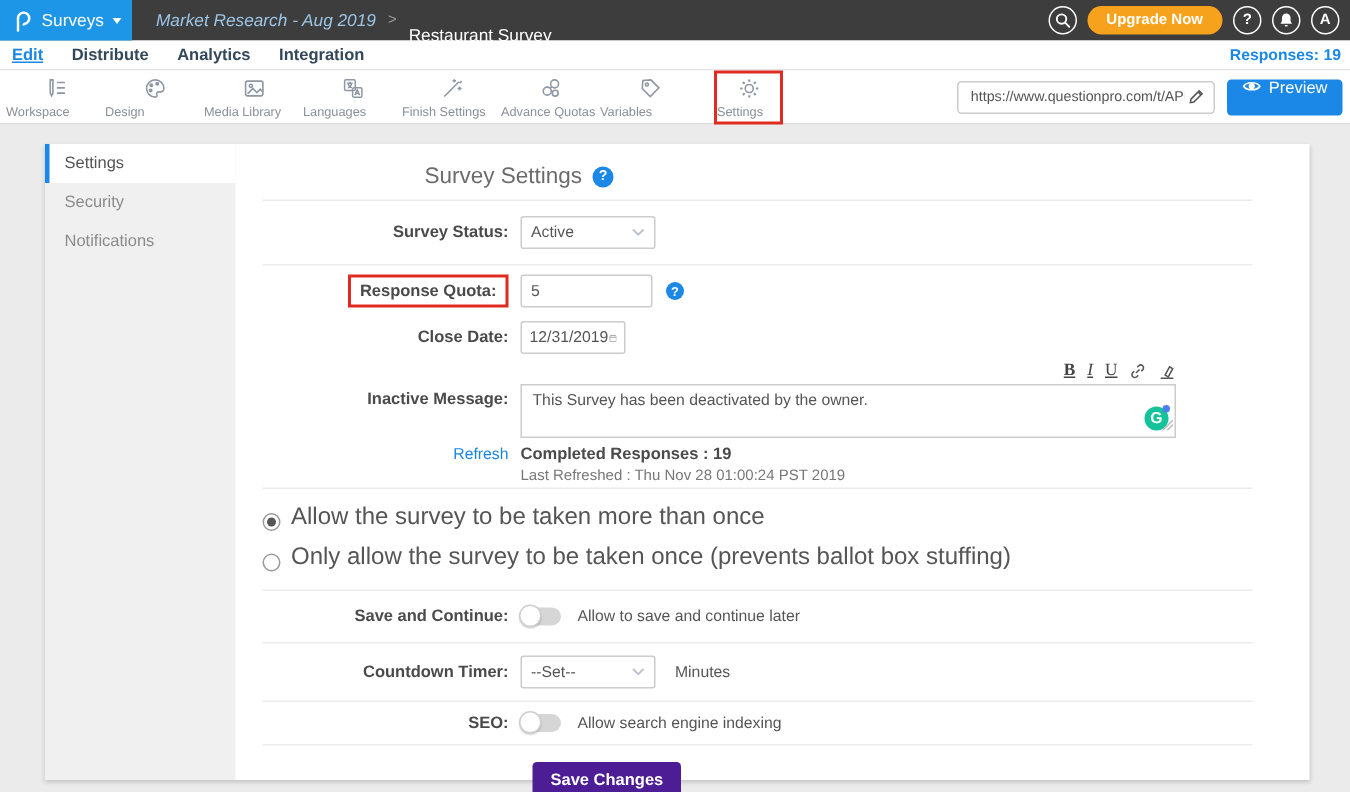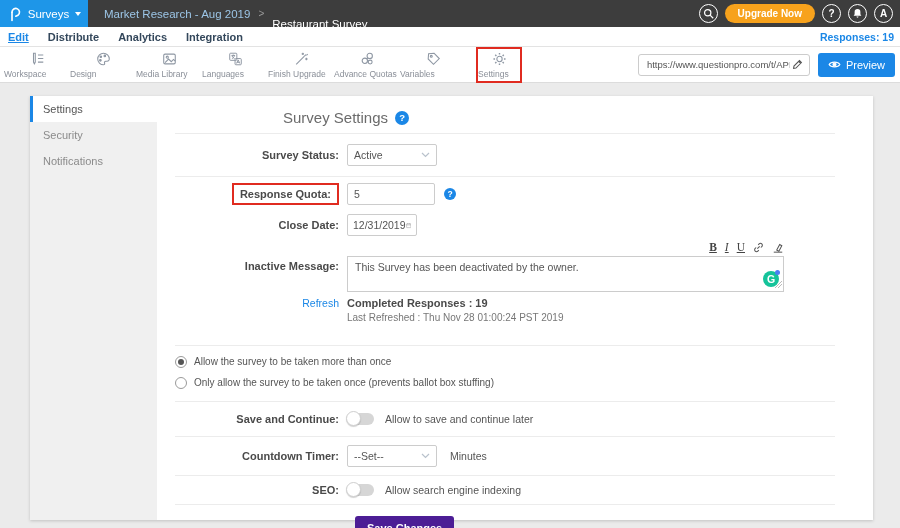--- a/index.html
+++ b/index.html
@@ -5,21 +5,21 @@
   * { margin:0; padding:0; box-sizing:border-box; }
   html,body { width:900px; height:528px; overflow:hidden; }
   body { font-family:"Liberation Sans", sans-serif; background:#ebebeb; position:relative; }
 
   
   .topbar { height:27px; background:#3d3d3d; display:flex; align-items:center; color:#fff; }
   .brand { width:88px; height:27px; background:#1e96e8; display:flex; align-items:center; justify-content:center; gap:6px; cursor:pointer; }
   .brand-label { font-size:11.5px; color:#fff; }
   .caret-down { width:0; height:0; border-left:3.5px solid transparent; border-right:3.5px solid transparent; border-top:4px solid #fff; }
   .breadcrumb { margin-left:16px; font-size:11.5px; display:flex; gap:8px; align-items:center; }
-  .crumb-folder { color:#9cc5e6; }
+  .crumb-folder { color:#9cc5e6;font-style:italic; }
   .crumb-sep { color:#9a9a9a; font-size:10px; }
   .crumb-current { color:#ffffff;margin-top:20px; }
   .topbar-right { margin-left:auto; display:flex; align-items:center; gap:7px; padding-right:7px; }
   .circle-btn { width:19px; height:19px; border:1.4px solid #fff; border-radius:50%; display:flex; align-items:center; justify-content:center; font-size:10px; font-weight:bold; color:#fff; cursor:pointer; flex-shrink:0; }
   .upgrade-btn { height:19px; border-radius:10px; background:#f7a21c; color:#fff; font-size:10px; font-weight:bold; display:flex; align-items:center; padding:0 13px; border:none; cursor:pointer; font-family:inherit; }
 
   
   .tabs-row { height:20px; background:#fff; border-bottom:1px solid #e3e3e3; display:flex; align-items:center; padding-left:8px; gap:19px; }
   .tab { font-size:11px; font-weight:bold; color:#33475b; cursor:pointer; }
   .tab.active { color:#1b87e6; text-decoration:underline; }
@@ -28,21 +28,21 @@
   
   .toolbar { height:36px; background:#fff; border-bottom:1px solid #dcdcdc; display:flex; align-items:center; padding-left:4px; }
   .tool-item { width:66px; display:flex; flex-direction:column; justify-content:center; gap:2px; cursor:pointer; }
   .tool-icon { height:16px; display:flex; align-items:center; justify-content:center; color:#8e97a3; }
   .tool-label { font-size:8.5px; color:#8a8f98; white-space:nowrap; }
   .tool-item.highlighted { border:2px solid #e02b20; width:46px; margin:0 10px; padding:2px 0; }
   .toolbar-right { margin-left:auto; display:flex; align-items:center; gap:8px; padding-right:5px; }
   .url-box { width:172px; height:22px; border:1px solid #ccc; border-radius:3px; background:#fff; display:flex; align-items:center; }
   .url-input { border:none; outline:none; flex:1; font-size:9.5px; color:#555; padding:0 2px 0 8px; min-width:0; background:transparent; font-family:inherit; }
   .url-edit { padding-right:6px; color:#555; display:flex; align-items:center; cursor:pointer; }
-  .preview-btn { height:24px; background:#1b87e6; border:none; border-radius:3px; color:#fff; font-size:11px; display:flex; align-items:center; gap:5px; padding:0 10px; cursor:pointer; font-family:inherit; }
+  .preview-btn { height:24px; background:#1b87e6; border:none; border-radius:3px; color:#fff; font-size:11px; display:flex; align-items:flex-start; gap:5px; padding:0 10px; cursor:pointer; font-family:inherit; }
 
   
   .panel { position:absolute; left:30px; top:96px; width:843px; height:424px; background:#fff; box-shadow:0 1px 3px rgba(0,0,0,.18); display:flex; }
   .sidebar { width:127px; background:#f0f0f0; flex-shrink:0; }
   .side-item { height:26px; display:flex; align-items:center; padding-left:13px; font-size:11px; color:#8b8b8b; cursor:pointer; }
   .side-item.active { background:#fff; border-left:3px solid #1b87e6; padding-left:10px; color:#555; }
 
   .main { flex:1; }
   .main-inner { margin-left:18px; width:660px; }
   .title-row { padding:13px 0 7px 108px; display:flex; gap:7px; align-items:center; border-bottom:1px solid #ececec; }
@@ -53,38 +53,38 @@
   .frow { display:flex; border-bottom:1px solid #ececec; }
   .flabel { width:172px; text-align:right; padding-right:8px; font-weight:bold; color:#4a4a4a; font-size:11px; flex-shrink:0; }
   .fcontrol { flex:1; display:flex; align-items:center; }
   .fcontrol.col { flex-direction:column; align-items:flex-start; }
 
   .select-box { width:90px; height:22px; border:1px solid #ccc; border-radius:2px; background:#fff; display:flex; align-items:center; justify-content:space-between; padding:0 6px; color:#555; font-size:10.5px; cursor:pointer; }
   .text-input { width:88px; height:22px; border:1px solid #ccc; border-radius:2px; padding:0 6px; font-size:10.5px; color:#555; outline:none; font-family:inherit; }
   .date-box { width:70px; height:22px; border:1px solid #ccc; border-radius:2px; background:#fff; display:flex; align-items:center; justify-content:space-between; padding:0 5px; color:#555; font-size:10.5px; cursor:pointer; }
 
   .row-status { height:43px; align-items:center; }
-  .sect-b { padding-bottom:22px; }
+  .sect-b { padding-bottom:2px; }
   .sub-row { display:flex; align-items:center; }
   .red-box { display:inline-block; border:2px solid #e02b20; padding:3px 6px; }
   .editor-bar { display:flex; justify-content:flex-end; align-items:center; gap:8px; height:15px; width:437px; margin-bottom:1px; }
   .ed-btn { font-family:"Liberation Serif", serif; font-size:11.5px; color:#444; text-decoration:underline; cursor:pointer; line-height:1; }
   .ed-btn.b { font-weight:bold; } .ed-btn.i { font-style:italic; }
   .ed-icon { color:#555; display:flex; align-items:center; cursor:pointer; }
   .msg-box { width:437px; height:36px; border:1px solid #ccc; position:relative; padding:4px 7px; font-size:10.5px; color:#555; }
   .grammarly { position:absolute; right:4px; bottom:4px; width:16px; height:16px; border-radius:50%; background:#15c39a; color:#fff; font-size:10.5px; font-weight:bold; display:flex; align-items:center; justify-content:center; cursor:pointer; }
   .grammarly::after { content:''; position:absolute; top:-1px; right:-1px; width:5px; height:5px; border-radius:50%; background:#4c7ef3; }
   .resize-corner { position:absolute; right:1px; bottom:1px; }
   .refresh-link { color:#1b87e6; font-weight:normal; font-size:10.5px; cursor:pointer; }
   .completed { font-weight:bold; color:#4a4a4a; font-size:11px; }
   .lastref { color:#777; font-size:10px; margin-top:3px; }
 
   .row-multi { padding:10px 0 12px; }
   .row-multi .flabel { padding-top:1px; }
-  .radio-opt { display:flex; align-items:flex-start; gap:7px; font-size:10px; color:#555; margin-bottom:9px; cursor:pointer; }
+  .radio-opt { display:flex; align-items:flex-end; gap:7px; font-size:16px; color:#555; margin-bottom:9px; cursor:pointer; }
   .radio-opt:last-child { margin-bottom:0; }
   .radio { width:12px; height:12px; border-radius:50%; border:1px solid #9a9a9a; background:#fff; position:relative; flex-shrink:0; }
   .radio.checked::after { content:''; position:absolute; left:2px; top:2px; right:2px; bottom:2px; border-radius:50%; background:#555; }
 
   .row-toggle { padding:11px 0; align-items:center; }
   .toggle { width:27px; height:12px; border-radius:6px; background:#d6d6d6; position:relative; margin-right:11px; cursor:pointer; flex-shrink:0; }
   .toggle .knob { position:absolute; left:-1px; top:-2px; width:15px; height:15px; border-radius:50%; background:#fff; border:1px solid #cfcfcf; box-shadow:0 1px 1px rgba(0,0,0,.18); }
   .toggle-desc { font-size:10.5px; color:#555; }
 
   .row-timer { padding:8px 0; align-items:center; }
@@ -187,21 +187,21 @@
     <span class="tool-label">Languages</span>
   </div>
   <div class="tool-item">
     <span class="tool-icon">
       <svg width="17" height="16" viewBox="0 0 18 18" fill="none" stroke="currentColor" stroke-width="1.2">
         <path d="M3 15 L12 6"></path>
           <path d="M12 6 l2-2"></path>
         <path d="M14.5 7.5 v3 M13 9 h3 M10.5 2 v2.5 M9.2 3.2 h2.6 M16 3.5 l-1.5 1.5"></path>
       </svg>
     </span>
-    <span class="tool-label">Finish Upgrade</span>
+    <span class="tool-label">Finish Settings</span>
   </div>
   <div class="tool-item">
     <span class="tool-icon">
       <svg width="17" height="16" viewBox="0 0 18 18" fill="none" stroke="currentColor" stroke-width="1.2">
         <circle cx="11.5" cy="5.5" r="3"></circle>
           <circle cx="6" cy="11" r="3"></circle>
           <circle cx="12" cy="12.5" r="2.2"></circle>
         <path d="M8.2 8.8 L9.3 7.7"></path>
       </svg>
     </span>

